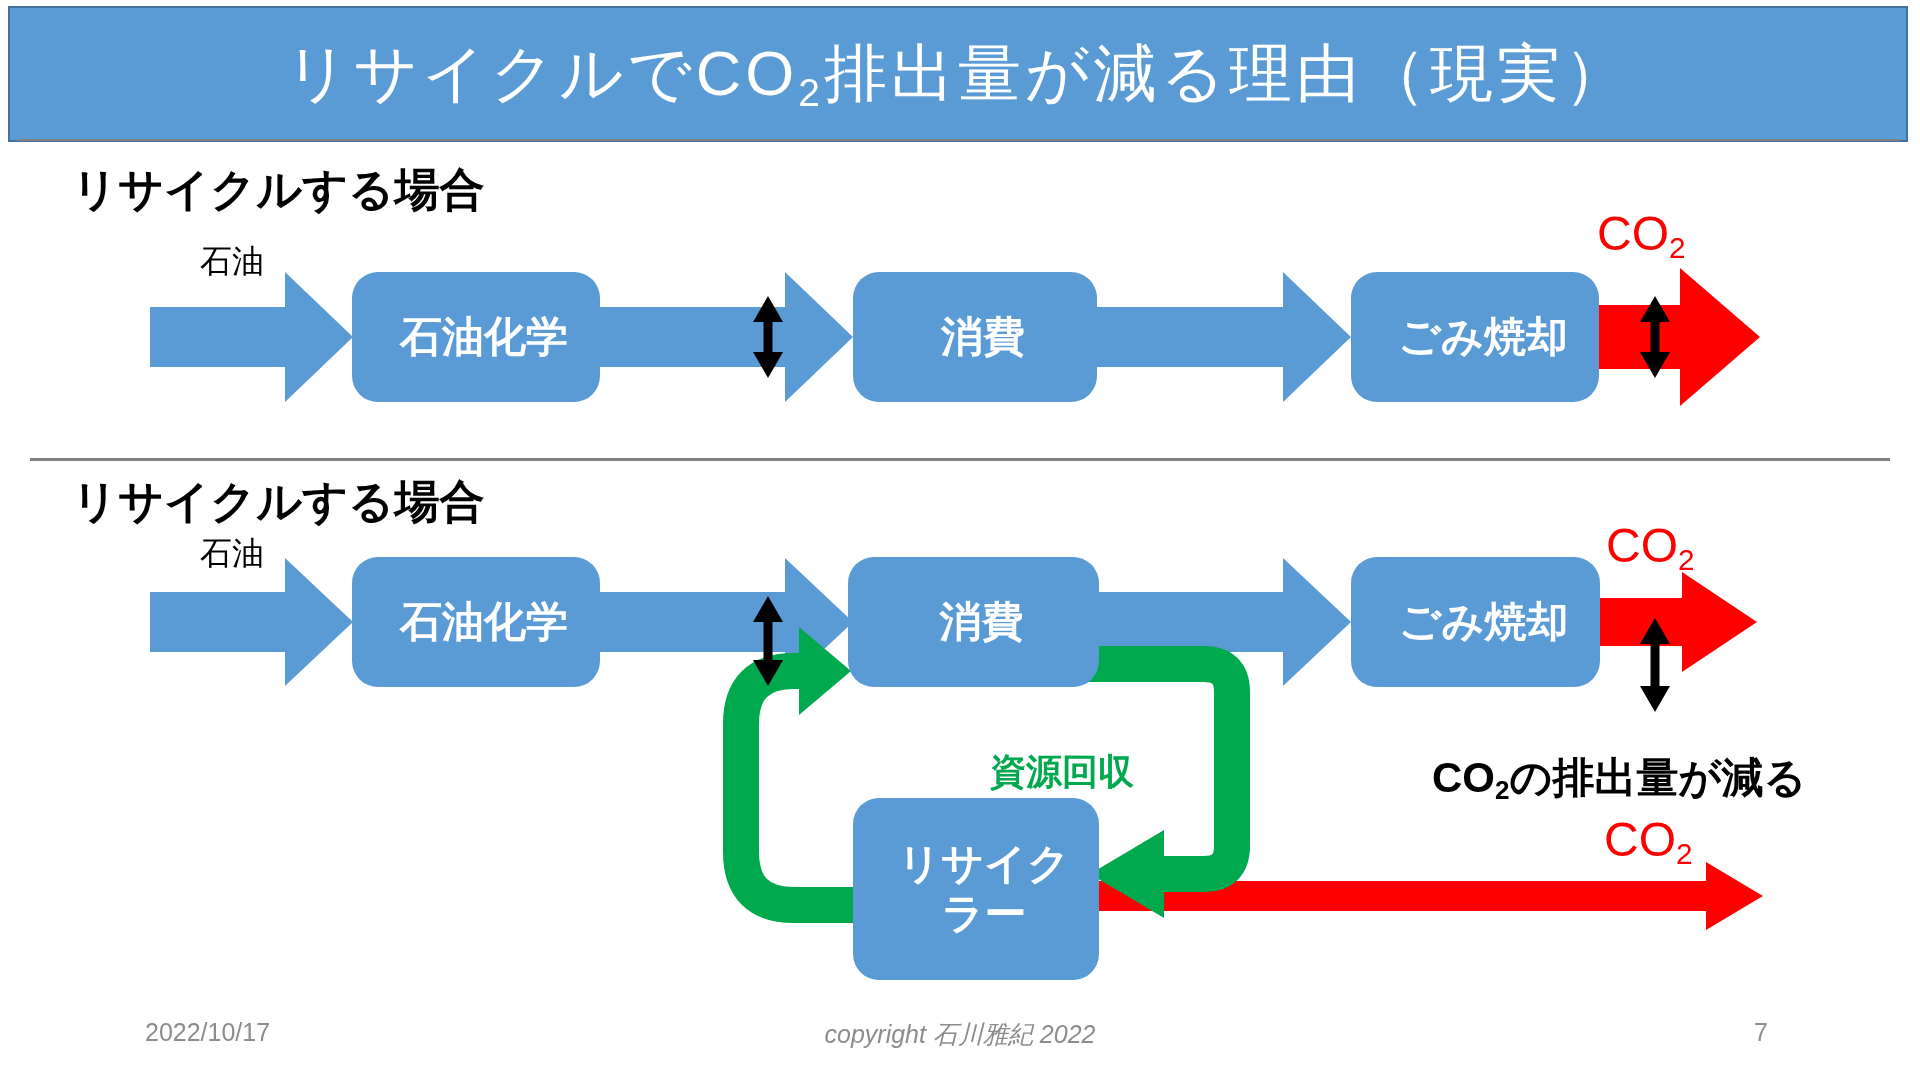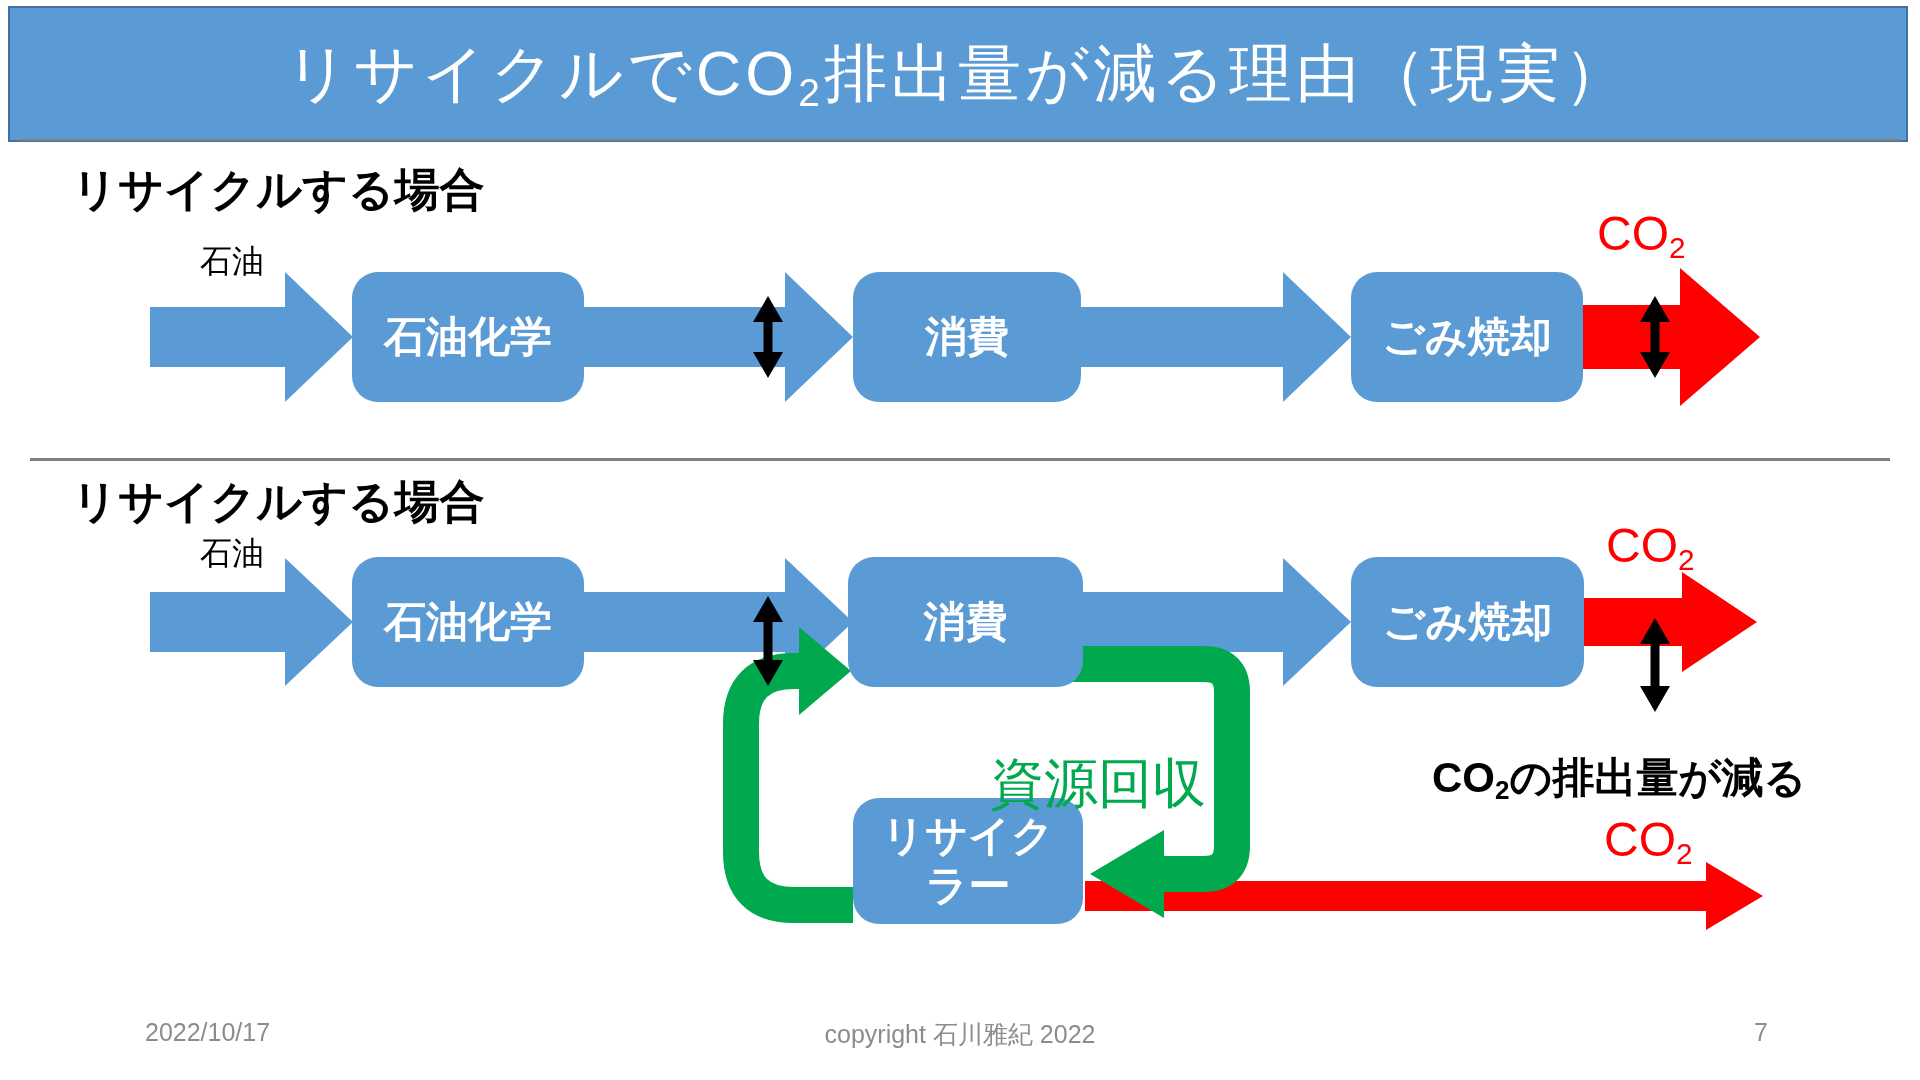--- a/index.html
+++ b/index.html
@@ -32,33 +32,33 @@
     white-space:nowrap;
   }
   .rule{height:0;border-top:3px solid var(--rule-gray);}
   .rule1{left:18px;top:139px;width:1882px;border-top-width:2px;}
   .rule2{left:30px;top:458px;width:1860px;}
   
   .section-heading{font-size:45px;font-weight:bold;color:var(--ink);white-space:nowrap;}
   .oil-label{font-size:32px;color:var(--ink);white-space:nowrap;font-family:Liberation Mono, monospace;}
   .co2{font-size:48px;font-weight:normal;color:var(--red);white-space:nowrap;}
   .co2-note{font-size:42px;font-weight:bold;color:var(--ink);white-space:nowrap;}
-  .green-label{font-size:54px;font-weight:normal;color:var(--green);white-space:nowrap;}
+  .green-label{font-size:36px;font-weight:bold;color:var(--green);white-space:nowrap;}
   .sub{font-size:0.62em;vertical-align:-0.28em;}
   
   .box{
     background:var(--box-blue);
     border-radius:26px;
     display:flex;align-items:center;justify-content:center;
     color:#FFFFFF;font-size:42px;font-weight:bold;
-    text-align:center;line-height:1.2;white-space:nowrap;
+    text-align:center;line-height:1.2;white-space:nowrap;padding-left:16px;
   }
   
   .footer-text{font-size:25px;color:var(--footer-gray);white-space:nowrap;}
-  .footer-center{left:0;top:1018px;width:1920px;text-align:center;}
+  .footer-center{left:0;top:1018px;width:1920px;text-align:center;font-style:italic;}
   svg.layer{left:0;top:0;}
 </style>
 </head>
 <body>
 
 <div class="abs banner">
   <span><span>リサイクルでCO</span><span class="sub">2</span><span>排出量が減る理由（現実）</span></span>
 </div>
 <div class="abs rule rule1"></div>
 <div class="abs rule rule2"></div>
@@ -127,21 +127,21 @@
 <div class="abs box" style="left:352px;top:557px;width:232px;height:130px;">
     <span>石油化学</span>
   </div>
 <div class="abs box" style="left:848px;top:557px;width:235px;height:130px;">
     <span>消費</span>
   </div>
 <div class="abs box" style="left:1351px;top:557px;width:233px;height:130px;">
     <span>ごみ焼却</span>
   </div>
 
-<div class="abs box" style="left:853px;top:798px;width:230px;height:126px;flex-direction:column;">
+<div class="abs box" style="left:853px;top:798px;width:230px;height:182px;flex-direction:column;">
   <span>リサイク</span>
   <span>ラー</span>
 </div>
 
 <div class="abs co2" style="left:1606px;top:518px;"><span>CO</span><span class="sub">2</span></div>
 
 <div class="abs green-label" style="left:990px;top:748px;">資源回収</div>
 
 <div class="abs co2-note" style="left:1432px;top:750px;"><span>CO</span><span class="sub">2</span><span>の排出量が減る</span></div>
 

